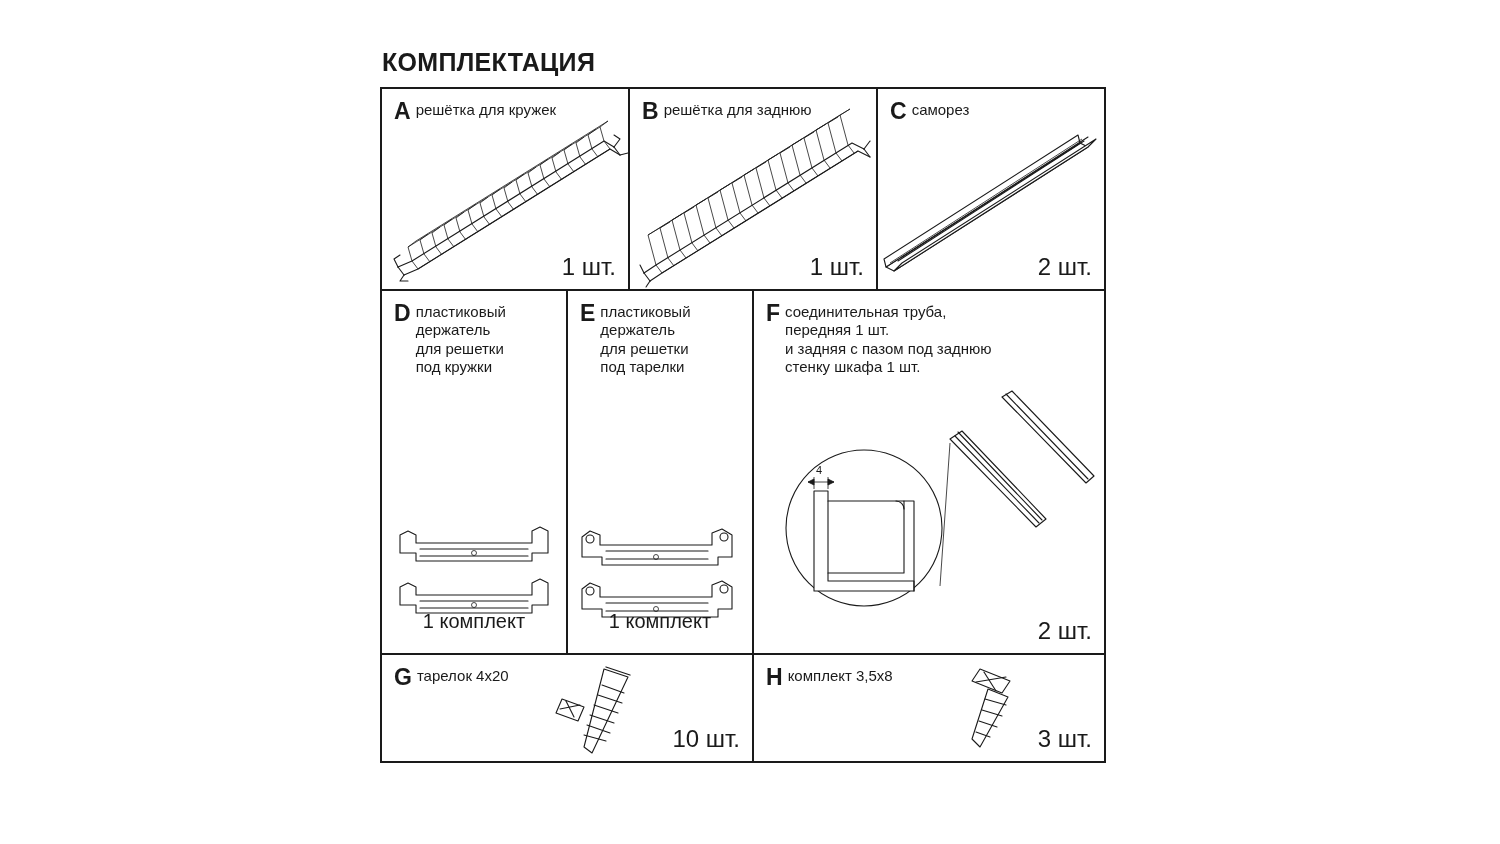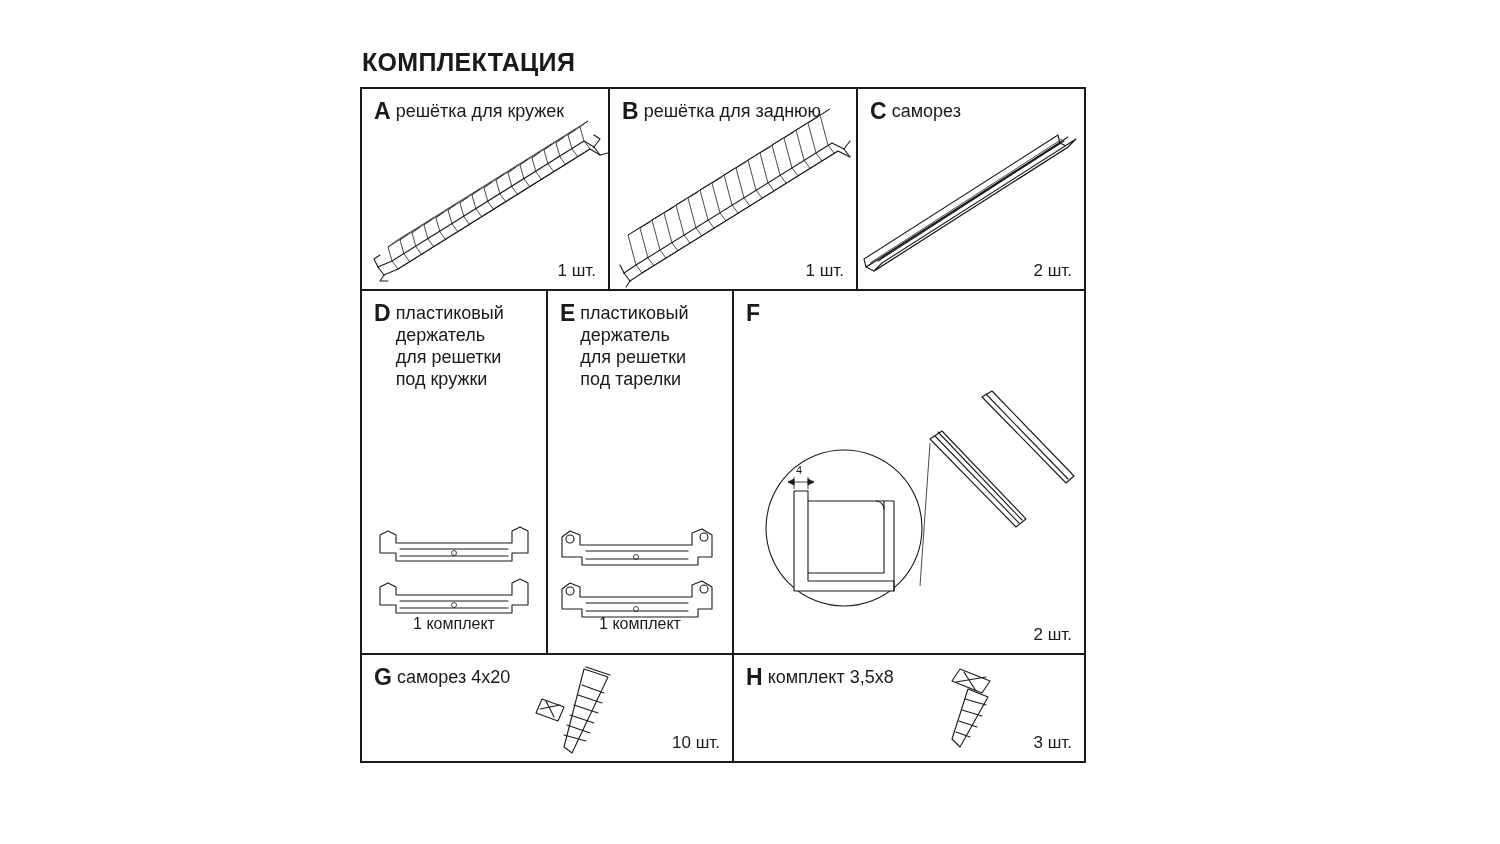--- a/index.html
+++ b/index.html
@@ -11,21 +11,21 @@
     width: 1500px;
     height: 844px;
     font-family: "Liberation Sans", sans-serif;
     color: #1a1a1a;
     position: relative;
     overflow: hidden;
   }
 
   #sheet {
     position: absolute;
-    left: 360px;
+    left: 380px;
     top: 50px;
     width: 730px;
     height: 735px;
   }
 
   #title {
     font-size: 25px;
     font-weight: bold;
     letter-spacing: 0.3px;
     margin: 0 0 12px 2px;
@@ -56,33 +56,33 @@
     display: flex;
     align-items: flex-start;
   }
   .letter {
     font-size: 23px;
     font-weight: bold;
     line-height: 1.05;
     margin-right: 5px;
   }
   .cap {
-    font-size: 18px;
+    font-size: 15px;
     line-height: 1.22;
     padding-top: 2px;
     white-space: pre-line;
   }
   .qty {
     position: absolute;
     right: 12px;
     bottom: 8px;
-    font-size: 17px;
+    font-size: 24px;
   }
   .qty.big {
-    font-size: 16px;
+    font-size: 20px;
   }
 
   svg { display: block; }
   .art {
     position: absolute;
     left: 0;
     top: 0;
   }
 
   .ln {
@@ -296,20 +296,24 @@
           <circle cx="88" cy="226" r="2.5"></circle>
           <circle cx="88" cy="278" r="2.5"></circle>
         </g>
       </svg>
       <div class="qty big" style="right:0;left:0;text-align:center;bottom:20px;">1 комплект</div>
     </div>
 
     <div class="cell b-bottom" style="left:372px;top:202px;width:350px;height:364px;">
       <div class="hdr">
         <span class="letter">F</span>
+        <span class="cap">соединительная труба,
+передняя 1 шт.
+и задняя с пазом под заднюю
+стенку шкафа 1 шт.</span>
       </div>
       <svg class="art" width="350" height="364" viewBox="0 0 350 364">
         <g class="ln">
           <path d="M248 106 L258 100 L340 185 L332 192 Z" class="fillw"></path>
           <path d="M252 103 L334 188"></path>
           <path d="M196 148 L208 140 L292 228 L282 236 Z" class="fillw"></path>
           <path d="M201 145 L285 232"></path>
           <path d="M204 141 L288 229"></path>
         </g>
         <circle cx="110" cy="237" r="78" class="ln fillw"></circle>
@@ -328,21 +332,21 @@
           <path d="M186 295 L196 152"></path>
         </g>
         <text class="dimtxt" x="62" y="183">4</text>
       </svg>
       <div class="qty">2 шт.</div>
     </div>
 
     <div class="cell b-right" style="left:0;top:566px;width:372px;height:106px;">
       <div class="hdr">
         <span class="letter">G</span>
-        <span class="cap">саморез 4х20</span>
+        <span class="cap">тарелок 4х20</span>
       </div>
       <svg class="art" width="372" height="106" viewBox="0 0 372 106" style="left:150px;">
         <g class="ln">
           <path d="M72 14 L96 22 L60 98 L52 92 Z" class="fillw"></path>
           <path d="M70 30 L92 38"></path>
           <path d="M66 40 L90 48"></path>
           <path d="M62 50 L86 58"></path>
           <path d="M58 60 L82 68"></path>
           <path d="M55 70 L78 78"></path>
           <path d="M52 80 L74 86"></path>

